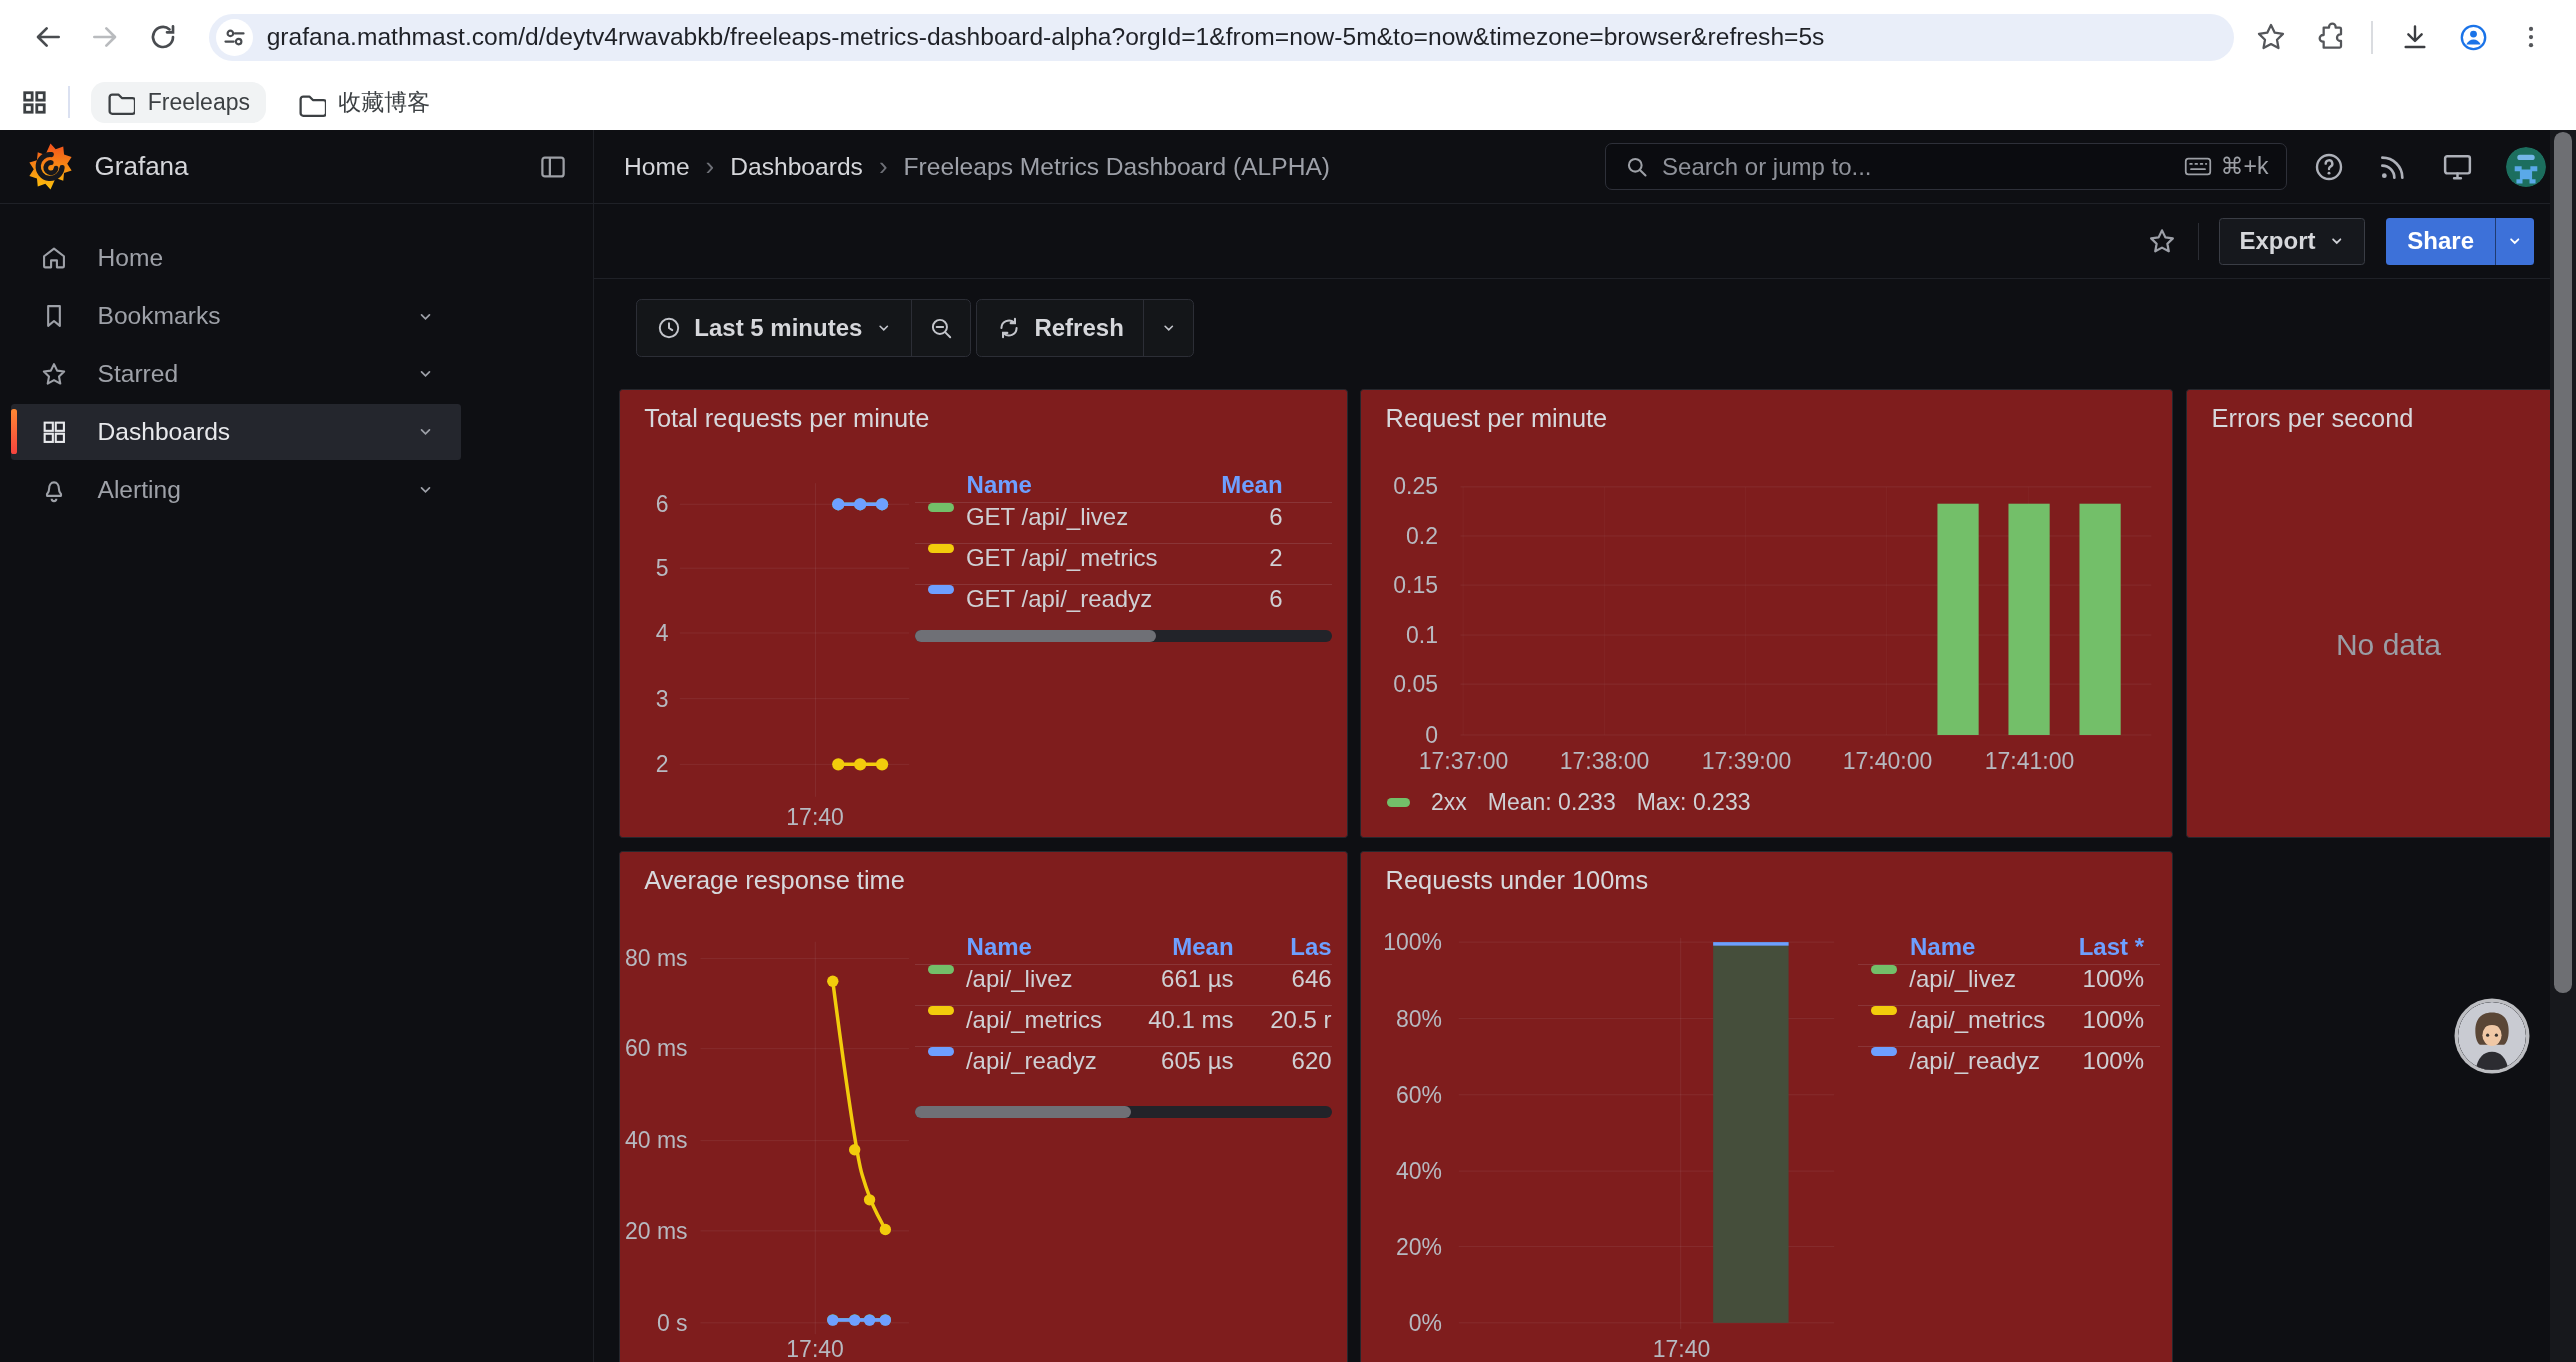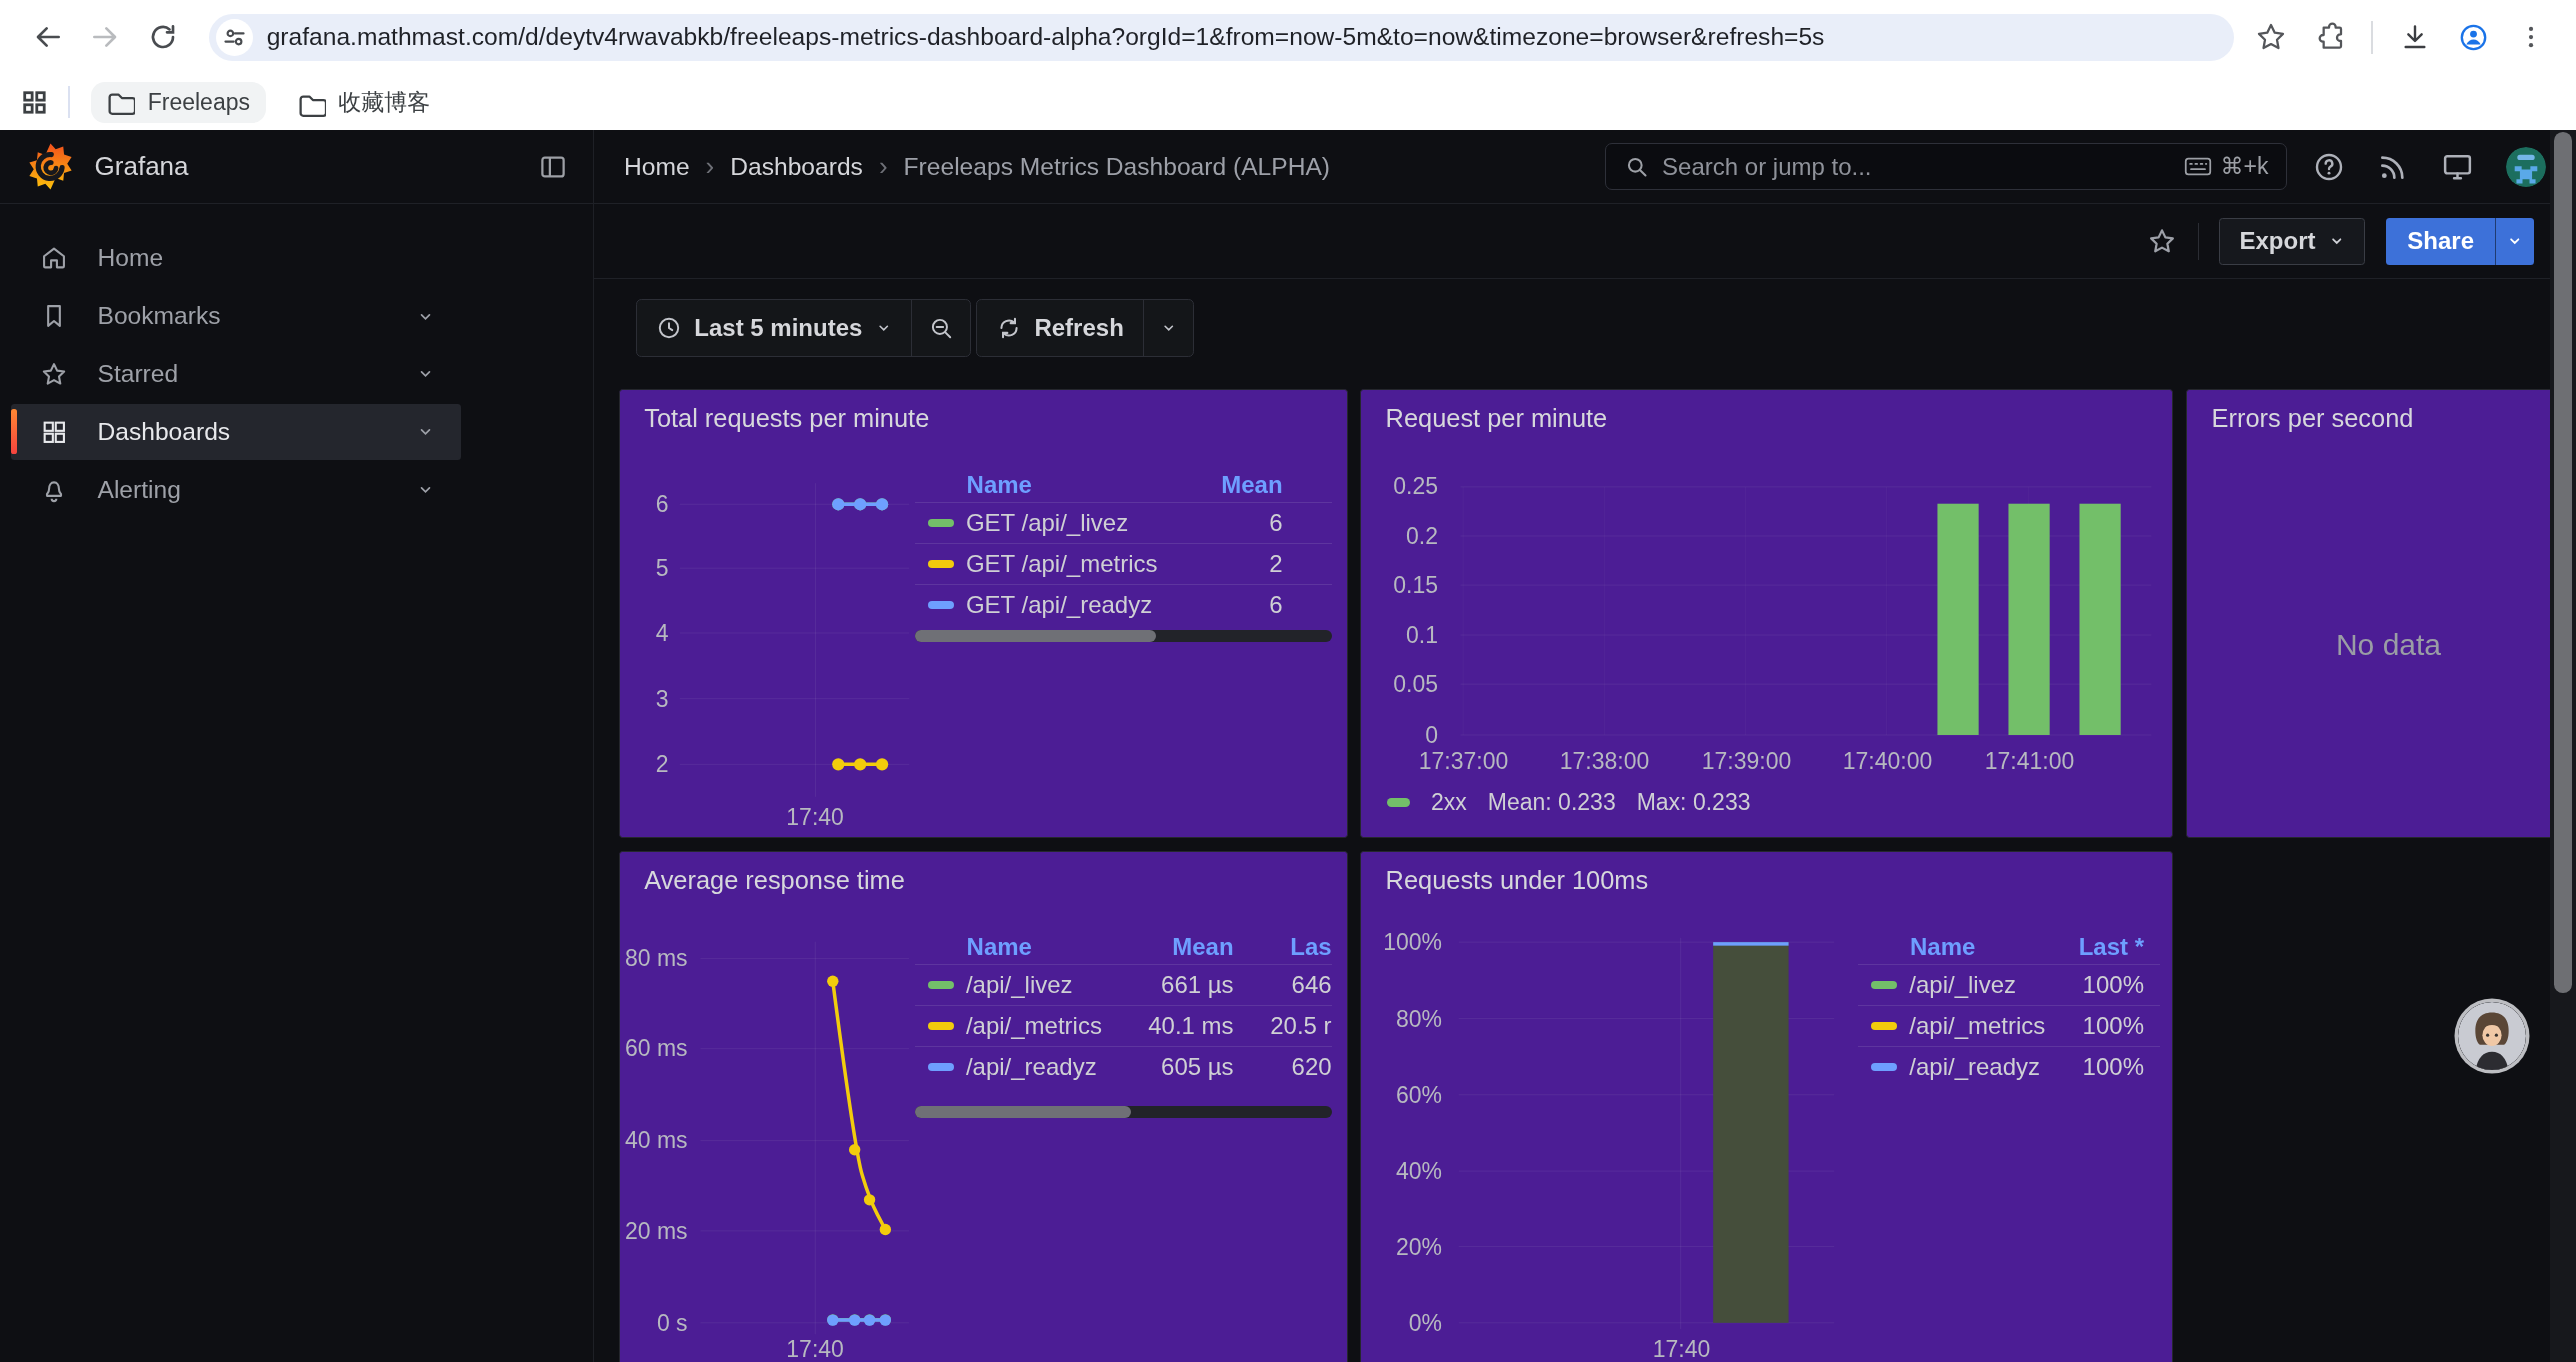--- a/index.html
+++ b/index.html
@@ -51,29 +51,29 @@
   .btn-share .lbl{background:#3d71d9;color:#fff;font-size:24px;font-weight:700;display:flex;align-items:center;padding:0 21px}
   .btn-share .arr{background:#3d71d9;width:39px;display:flex;align-items:center;justify-content:center;border-left:0.9px solid rgba(10,14,25,.55)}
 
   .time-row{height:97px;display:flex;align-items:center;gap:5px;padding:0 42px}
   .tgroup{display:flex;align-items:stretch;height:58px;border:0.9px solid #2c2e36;border-radius:5.3px;background:#141619;overflow:hidden}
   .tseg{display:flex;align-items:center;gap:12.3px;padding:0 19px;font-size:24px;font-weight:600;color:#d6d7db;cursor:pointer}
   .tseg + .tseg{border-left:0.9px solid #2c2e36}
   .tseg.icon-only{padding:0 16px}
 
   .panels{position:relative;flex:1}
-  .panel{position:absolute;background:#4c1d95;border:0.9px solid #25272d;border-radius:3.5px}
+  .panel{position:absolute;background:#7f1d1d;border:0.9px solid #25272d;border-radius:3.5px}
   .p-title{position:absolute;left:24.6px;top:14px;font-size:25.4px;font-weight:500;color:#d7d8dc;white-space:nowrap}
   .ytick{position:absolute;height:28px;line-height:28px;font-size:23px;color:#b7b9c0;text-align:right}
   .xtick{position:absolute;width:123px;height:28px;line-height:28px;font-size:23px;color:#b7b9c0;text-align:center}
   .nodata{position:absolute;left:0;right:0;top:238px;text-align:center;font-size:30px;color:#9a9da5}
 
   .ltable{position:absolute;font-size:24px;color:#cfd0d4}
   .lt-head{display:flex;align-items:center;height:35px;color:#6e9fff;font-weight:600}
-  .lt-row{display:flex;align-items:center;height:41px;border-top:0.9px solid rgba(204,204,220,.14)}
+  .lt-row{display:flex;height:41px;border-top:0.9px solid rgba(204,204,220,.14)}
   .pillpad{width:52px;flex:none}
   .pill{width:26px;height:8.8px;border-radius:4.4px;margin:0 12.3px 0 13px;flex:none}
   .cname{flex:1;white-space:nowrap;overflow:hidden}
   .cmean{width:105px;text-align:right;white-space:nowrap}
   .csp{width:49px;flex:none}
   .cmean4{width:123px;text-align:right;white-space:nowrap}
   .clast4{width:98px;text-align:right;white-space:nowrap;overflow:hidden}
   .clast5{width:96px;text-align:right;padding-right:16px;white-space:nowrap}
   .hscroll{position:absolute;height:12.3px;background:#222329;border-radius:6.1px}
   .hscroll .thumb{height:12.3px;background:#6f7076;border-radius:6.1px}

